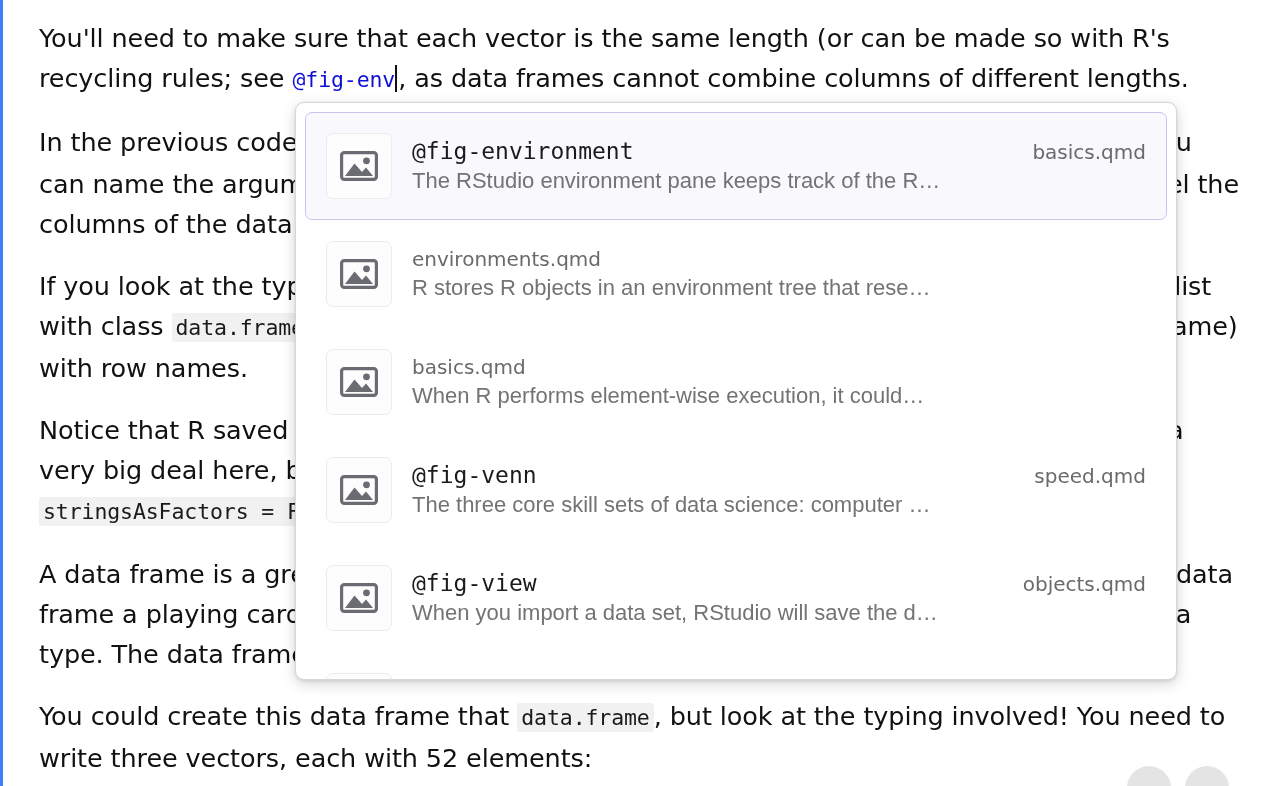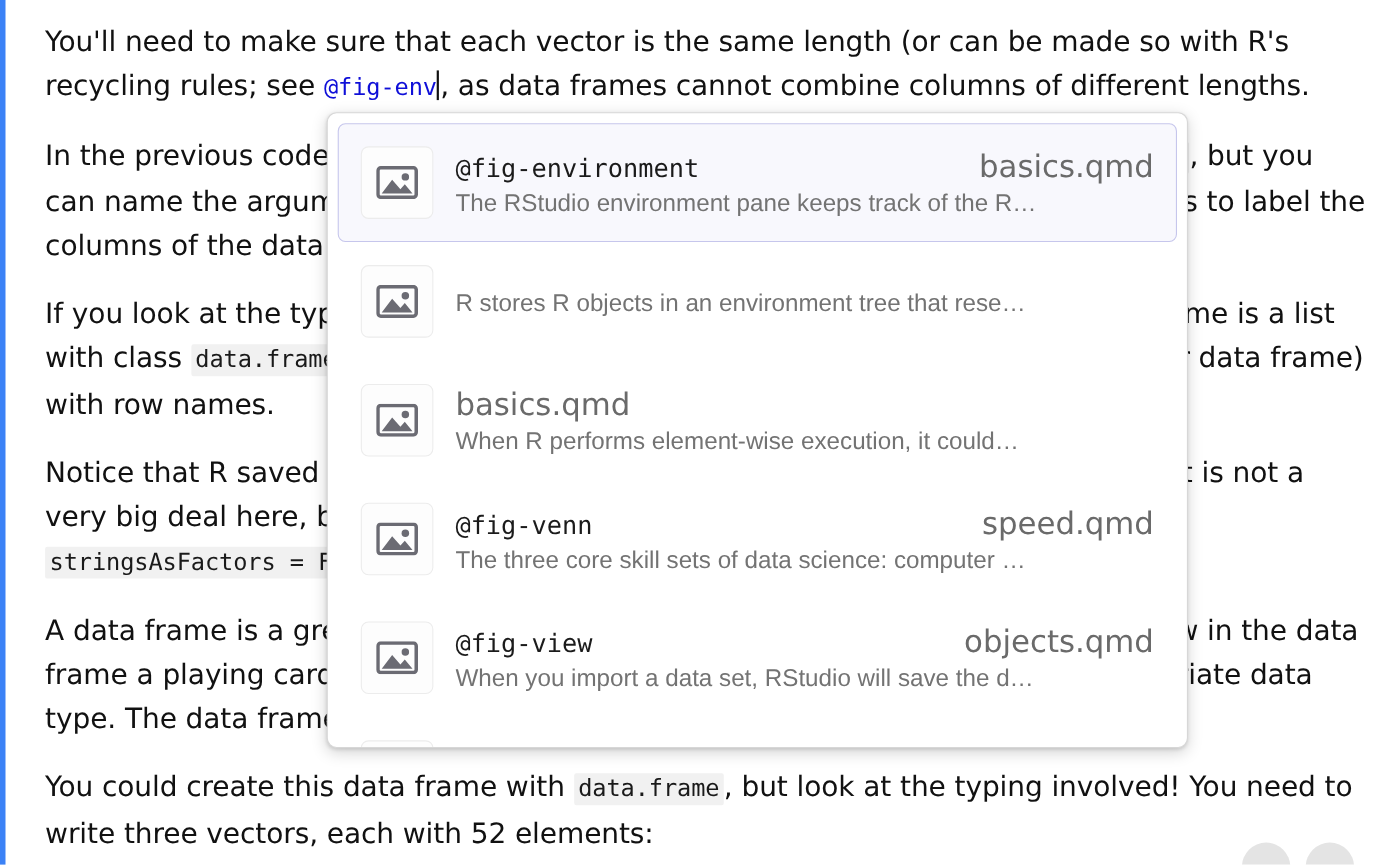--- a/index.html
+++ b/index.html
@@ -13,21 +13,21 @@
   body {
     font-family: "DejaVu Sans", "Liberation Sans", sans-serif;
     -webkit-font-smoothing: antialiased;
   }
 
   
   #editor-canvas {
     position: absolute;
     inset: 0;
     background: #ffffff;
-    border-left: 5px solid #3b82f6;
+    border-left: 3px solid #3b82f6;
     overflow: hidden;
   }
 
   #doc-body {
     position: absolute;
     left: 36px;
     top: 18px;
     width: 1200px;
   }
 
@@ -67,21 +67,21 @@
     background: #111111;
     vertical-align: -5px;
     margin: 0 1px 0 0;
   }
 
   
   #xref-popup {
     position: absolute;
     left: 292px;
     top: 102px;
-    width: 783px;
+    width: 882px;
     height: 578px;
     background: #ffffff;
     border: 1px solid #d7d7d7;
     border-radius: 9px;
     box-shadow: 0 4px 14px rgba(0,0,0,0.17), 0 1px 3px rgba(0,0,0,0.10);
     overflow: hidden;
     z-index: 50;
   }
 
   #xref-list {
@@ -140,21 +140,21 @@
     font-family: "DejaVu Sans Mono", "Liberation Mono", monospace;
     font-size: 23px;
     color: #1b1b1b;
     white-space: nowrap;
     overflow: hidden;
     text-overflow: ellipsis;
   }
 
   .xref-file {
     font-family: "DejaVu Sans", "Liberation Sans", sans-serif;
-    font-size: 28px;
+    font-size: 20px;
     color: #6a6a6a;
     white-space: nowrap;
     flex: 0 0 auto;
   }
 
   .xref-desc {
     font-family: Liberation Sans, sans-serif;
     font-size: 22px;
     color: #737373;
     white-space: nowrap;
@@ -178,21 +178,21 @@
 <body>
 
 <div id="editor-canvas">
 
   <div id="doc-body">
       <p class="para"><span>You'll need to make sure that each vector is the same length (or can be made so with R's recycling rules; see </span><code class="xref">@fig-env</code><span class="caret"></span><span>, as data frames cannot combine columns of different lengths.</span></p>
       <p class="para"><span>In the previous code, R labelled the columns with the argument name, here </span><code class="inline">value</code><span>, but you can name the arguments whatever you like, and R will use those argument names to label the columns of the data frame.</span></p>
       <p class="para"><span>If you look at the type of a data frame, you'll see that it is a list. In fact, a data frame is a list with class </span><code class="inline">data.frame</code><span>. Think of a data frame as columns held together by a list (or data frame) with row names.</span></p>
       <p class="para"><span>Notice that R saved your character vector as a vector of characters, not factors! It is not a very big deal here, but in older versions of R, you needed to set the argument </span><code class="inline">stringsAsFactors = FALSE</code><span>.</span></p>
       <p class="para"><span>A data frame is a great way to store a deck of cards, since you can make each row in the data frame a playing card, and each column a type of value, each with its own appropriate data type. The data frame keeps everything aligned.</span></p>
-      <p class="para"><span>You could create this data frame with </span><code class="inline">data.frame</code><span>, but look at the typing involved! You need to write three vectors, each with 52 elements:</span></p>
+      <p class="para"><span>You could create this data frame that </span><code class="inline">data.frame</code><span>, but look at the typing involved! You need to write three vectors, each with 52 elements:</span></p>
     </div>
 
   <div id="xref-popup">
     <div id="xref-list">
         <div class="xref-item selected">
           <div class="thumb">
             <svg width="38" height="30" viewBox="0 0 38 30">
               <rect x="1.6" y="1.6" width="34.8" height="26.8" rx="2.6" fill="none" stroke="#6b6b73" stroke-width="3.2"></rect>
               <path d="M5 25 L14.5 12.5 L22 21 L26 16.5 L33 25 Z" fill="#6b6b73"></path>
               <circle cx="26.5" cy="9.8" r="3.4" fill="#6b6b73"></circle>
@@ -209,20 +209,21 @@
         <div class="xref-item">
           <div class="thumb">
             <svg width="38" height="30" viewBox="0 0 38 30">
               <rect x="1.6" y="1.6" width="34.8" height="26.8" rx="2.6" fill="none" stroke="#6b6b73" stroke-width="3.2"></rect>
               <path d="M5 25 L14.5 12.5 L22 21 L26 16.5 L33 25 Z" fill="#6b6b73"></path>
               <circle cx="26.5" cy="9.8" r="3.4" fill="#6b6b73"></circle>
             </svg>
           </div>
           <div class="xref-text">
             <div class="xref-row1">
+              <div class="xref-file">environments.qmd</div>
             </div>
             <div class="xref-desc">R stores R objects in an environment tree that rese…</div>
           </div>
         </div>
         <div class="xref-item">
           <div class="thumb">
             <svg width="38" height="30" viewBox="0 0 38 30">
               <rect x="1.6" y="1.6" width="34.8" height="26.8" rx="2.6" fill="none" stroke="#6b6b73" stroke-width="3.2"></rect>
               <path d="M5 25 L14.5 12.5 L22 21 L26 16.5 L33 25 Z" fill="#6b6b73"></path>
               <circle cx="26.5" cy="9.8" r="3.4" fill="#6b6b73"></circle>

